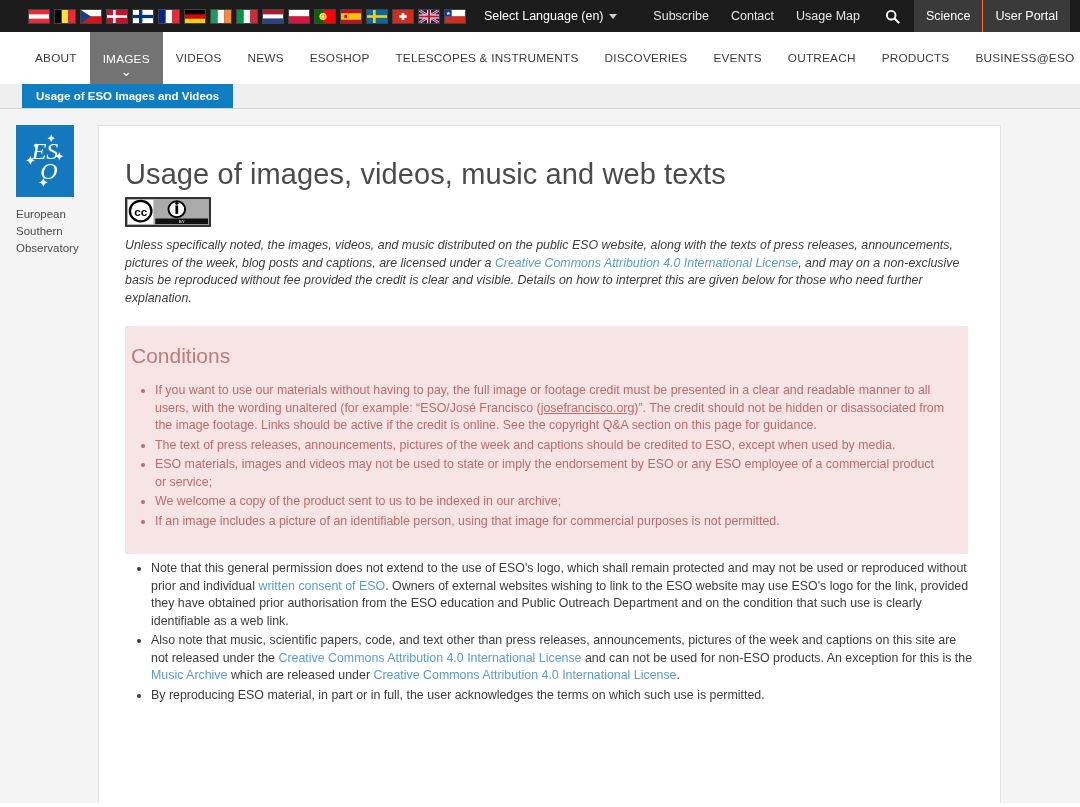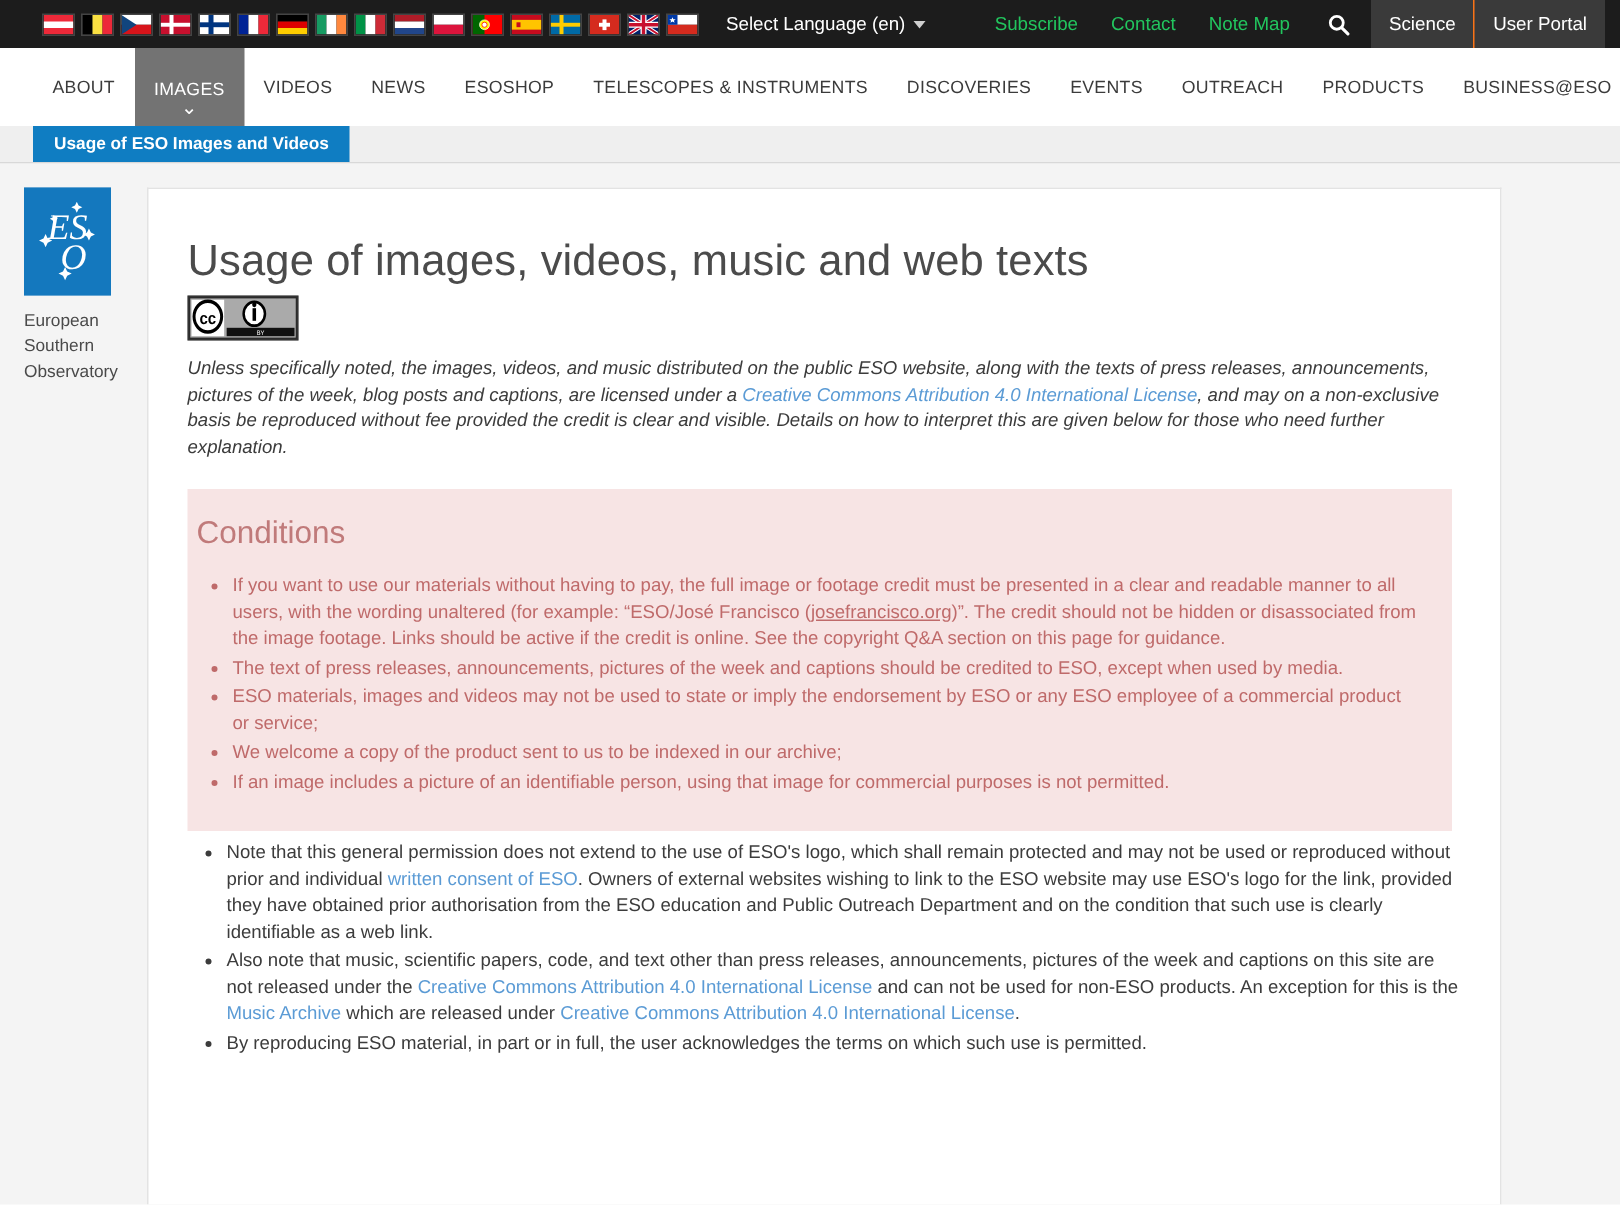--- a/index.html
+++ b/index.html
@@ -52,21 +52,21 @@
   }
 
   .topright {
     margin-left: auto;
     display: flex;
     align-items: center;
     gap: 0px;
     height: 100%;
   }
   .topright a.plain {
-    color: #22c55e;
+    color: #e5e5e5;
     font-size: 12.5px;
     text-decoration: none;
     padding: 0 11px;
     white-space: nowrap;
     cursor: pointer;
   }
   .search-btn {
     padding: 0 14px;
     display: flex; align-items: center;
     cursor: pointer;
@@ -200,21 +200,21 @@
   h2.section {
     font-size: 21px;
     font-weight: normal;
     color: #555555;
     margin: 16px 0 8px 0;
     line-height: 28px;
   }
   h2.notes { margin-top: 22px; }
 
   .cc-badge {
-    width: 74px; height: 30px;
+    width: 86px; height: 30px;
     background: #aaaaaa;
     border: 1px solid #333;
     display: block;
     margin: 3px 0 10px 0;
     position: relative;
     cursor: pointer;
   }
   .cc-badge svg { display:block; width:100%; height:100%; }
 
   p.intro {
@@ -388,21 +388,21 @@
   </div>
 
   <div class="lang-select">
     <span>Select Language (en)</span>
     <span class="caret-down"></span>
   </div>
 
   <div class="topright">
     <a class="plain">Subscribe</a>
     <a class="plain">Contact</a>
-    <a class="plain">Note Map</a>
+    <a class="plain">Usage Map</a>
     <span class="search-btn">
       <svg width="15" height="15" viewBox="0 0 16 16">
           <circle cx="6.6" cy="6.6" r="4.6" fill="none" stroke="#ffffff" stroke-width="2"></circle>
           <line x1="10.2" y1="10.2" x2="14.5" y2="14.5" stroke="#ffffff" stroke-width="2.2" stroke-linecap="round"></line>
         </svg>
     </span>
     <a class="chip">Science</a>
     <a class="chip">User Portal</a>
   </div>
 </div>

